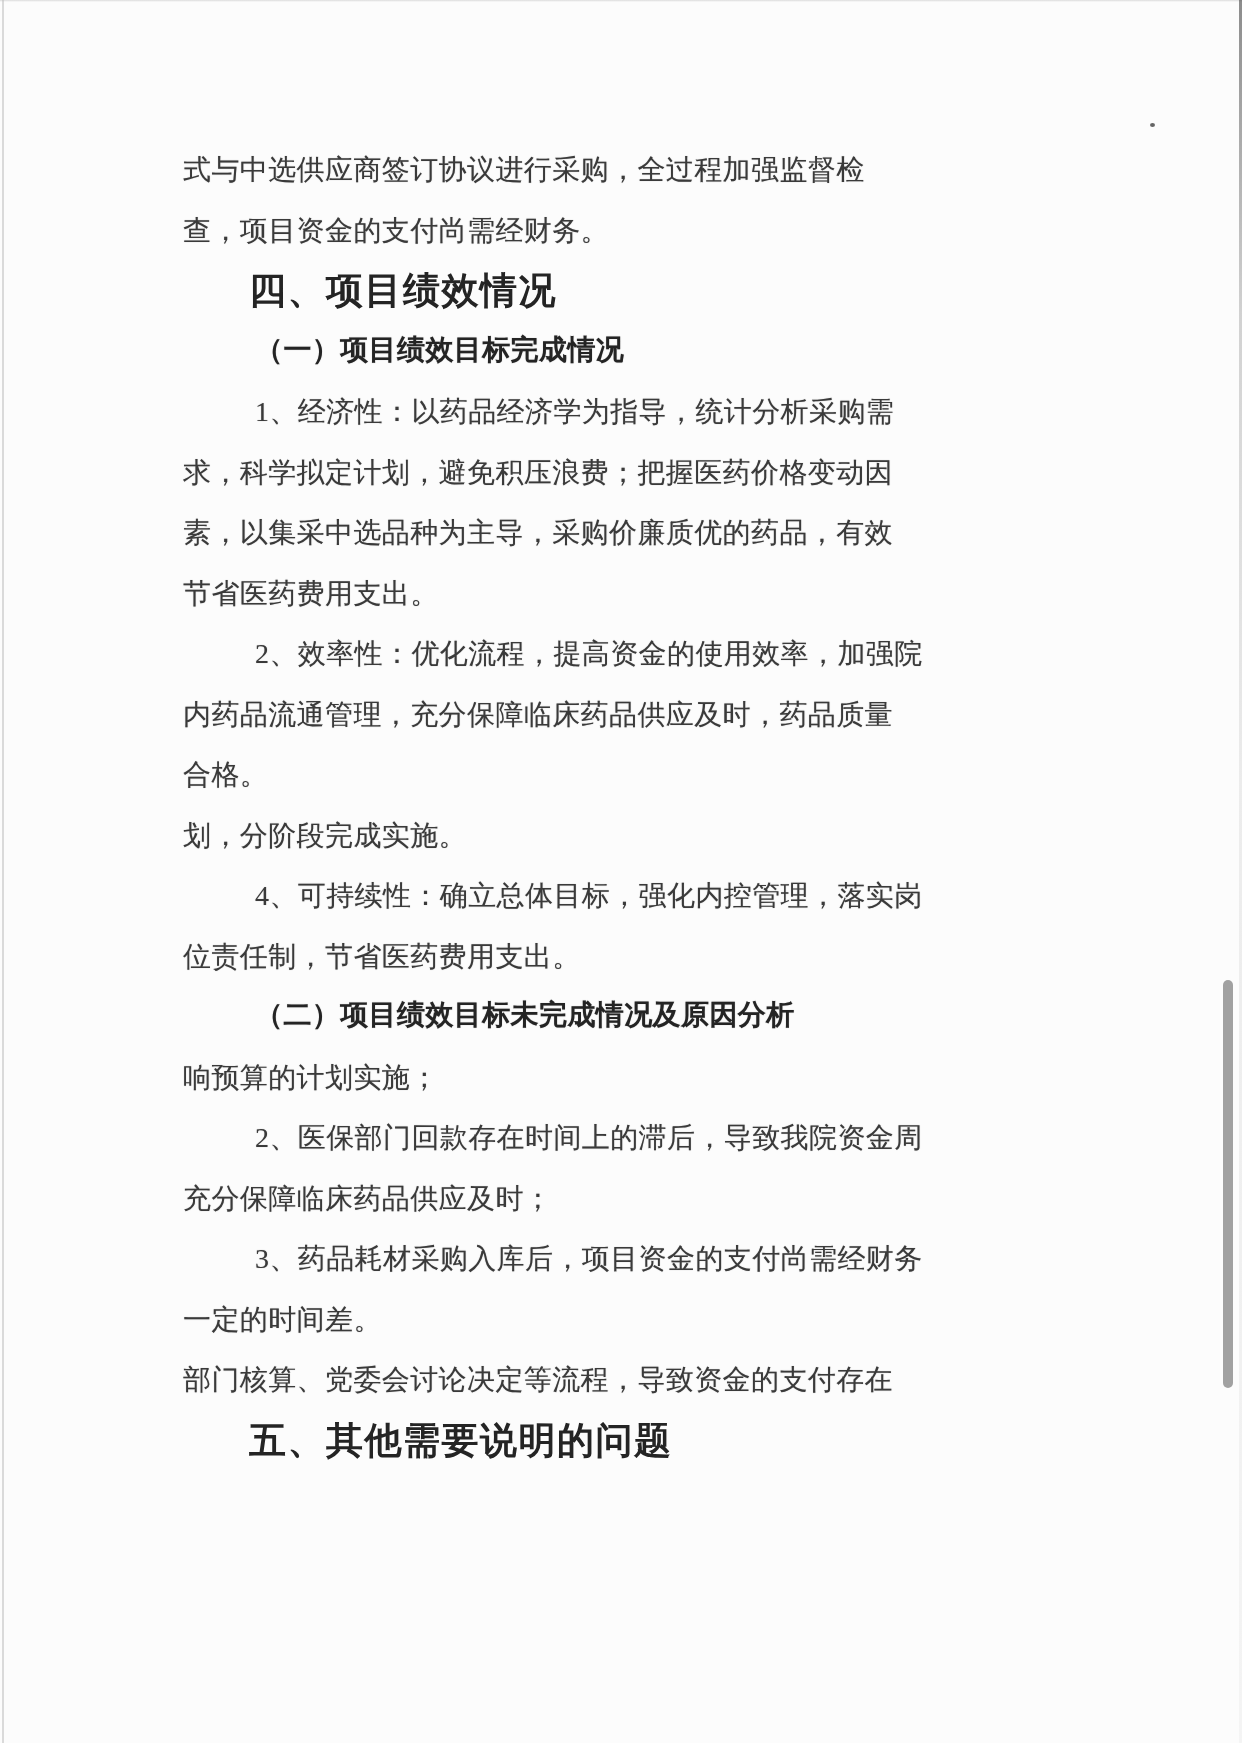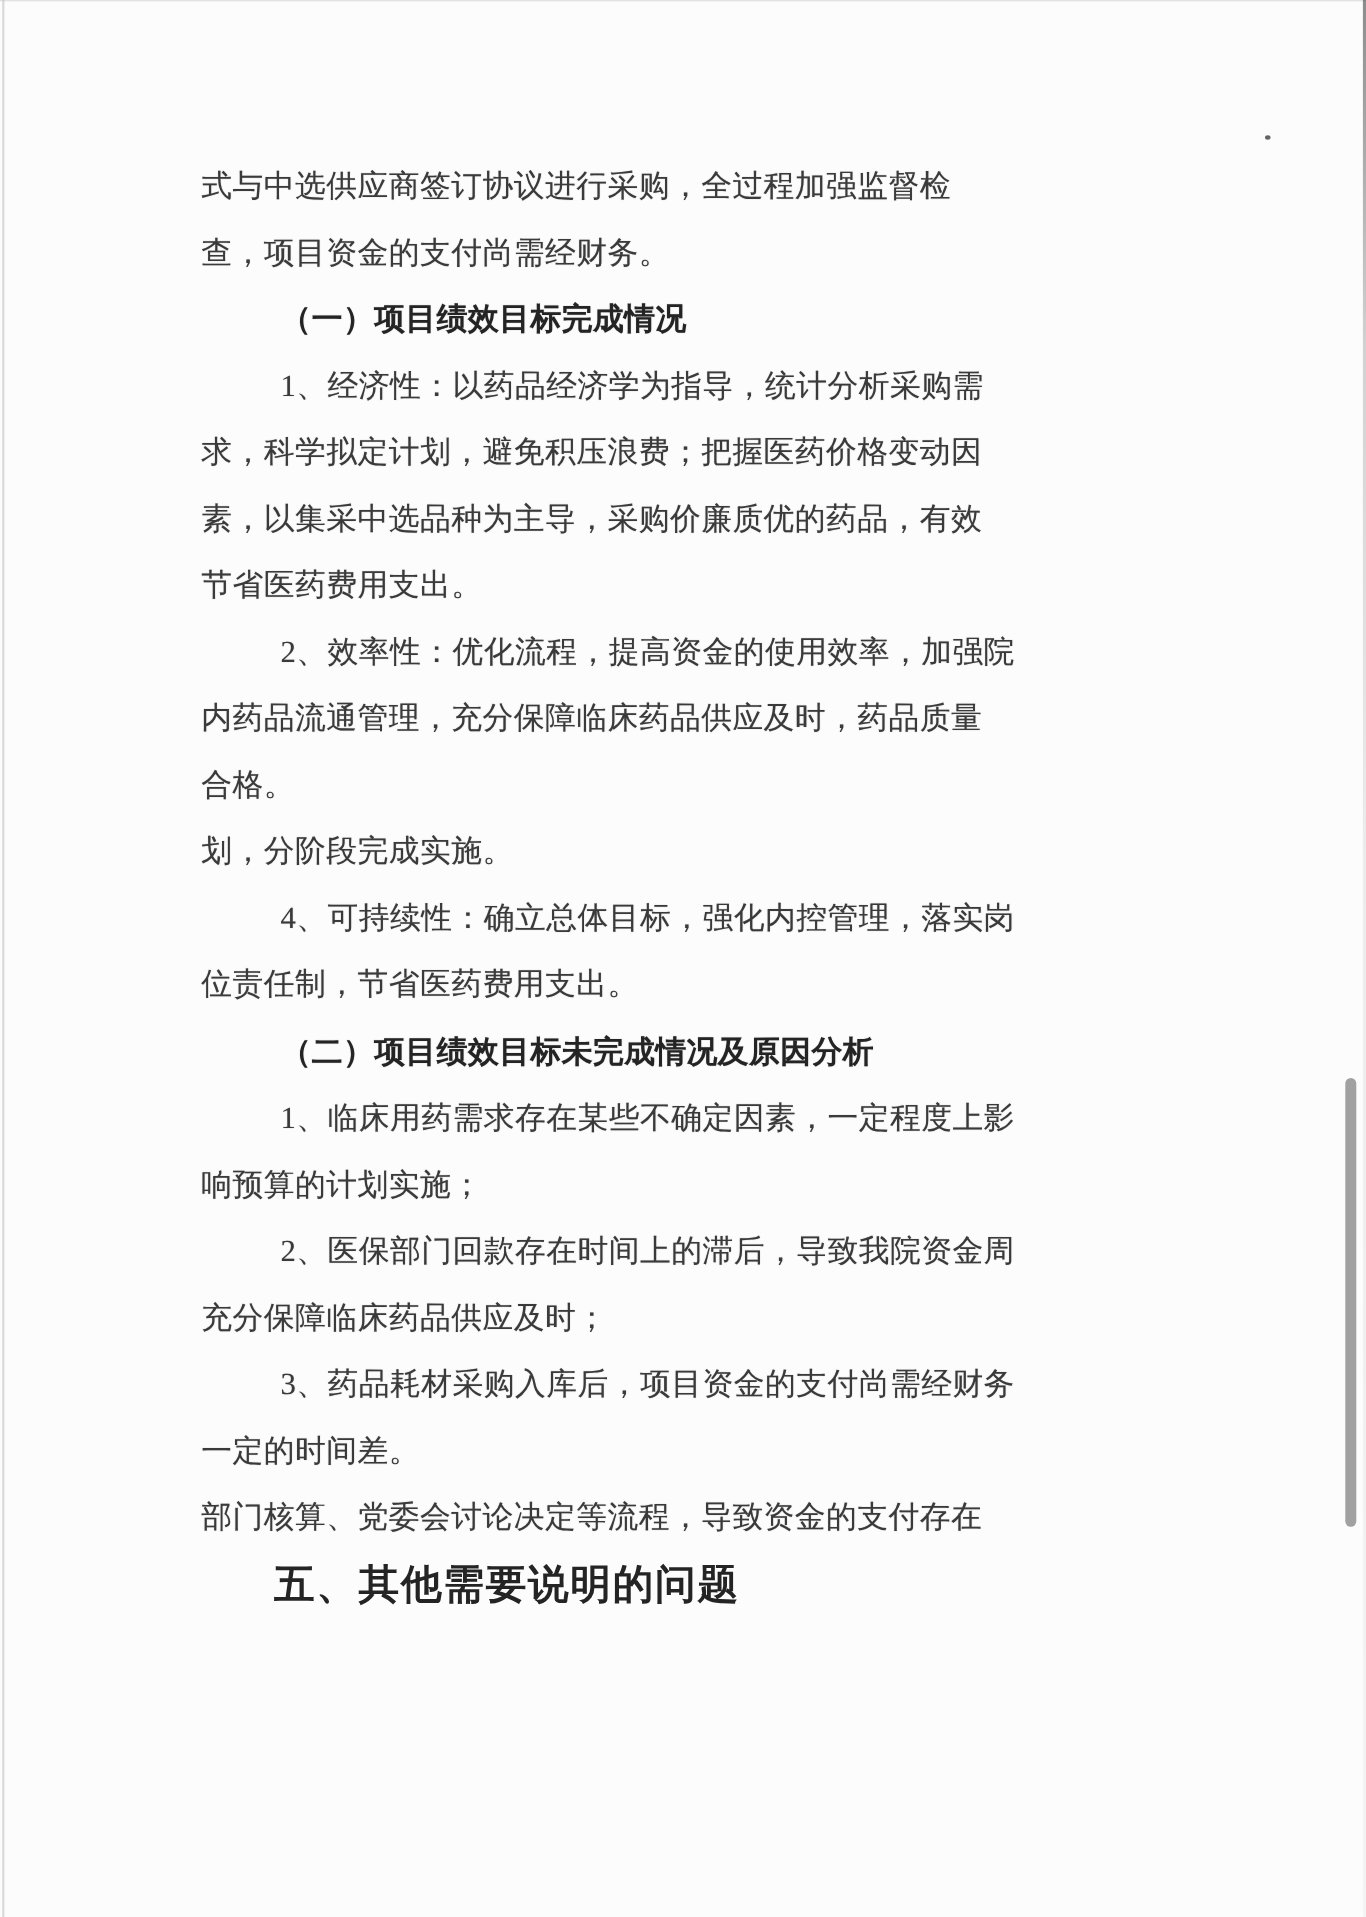--- a/index.html
+++ b/index.html
@@ -49,21 +49,21 @@
     height: 60.5px;
     line-height: 60.5px;
     white-space: nowrap;
     color: var(--ink, #3a3a3a);
     font-size: 28px;
     letter-spacing: 0.4px;
     text-shadow: 0 0 1px rgba(70,70,70,0.45);
   }
   .line.body { font-family: "Liberation Serif", serif; font-weight: 400; }
   .line.sub  {
-    font-family: Liberation Serif, serif;
+    font-family: Liberation Mono, monospace;
     font-weight: 700;
     color: var(--ink-strong, #2b2b2b);
   }
   .line.heading {
     font-family: "DejaVu Sans", sans-serif;
     font-weight: 700;
     font-size: 37px;
     letter-spacing: 1.5px;
     color: var(--ink-strong, #222222);
     text-shadow: none;
@@ -97,33 +97,33 @@
 <body>
 
 <div class="page">
   <div class="edge-top"></div>
   <div class="edge-left"></div>
   <div class="edge-right"></div>
 
   <div class="textblock">
       <div class="line body">式与中选供应商签订协议进行采购，全过程加强监督检</div>
       <div class="line body">查，项目资金的支付尚需经财务。</div>
+      <div class="line heading ind-head">四、项目绩效情况</div>
       <div class="line sub ind-sub">（一）项目绩效目标完成情况</div>
       <div class="line body ind-num">1、经济性：以药品经济学为指导，统计分析采购需</div>
       <div class="line body">求，科学拟定计划，避免积压浪费；把握医药价格变动因</div>
       <div class="line body">素，以集采中选品种为主导，采购价廉质优的药品，有效</div>
       <div class="line body">节省医药费用支出。</div>
       <div class="line body ind-num">2、效率性：优化流程，提高资金的使用效率，加强院</div>
       <div class="line body">内药品流通管理，充分保障临床药品供应及时，药品质量</div>
       <div class="line body">合格。</div>
       <div class="line body">划，分阶段完成实施。</div>
       <div class="line body ind-num">4、可持续性：确立总体目标，强化内控管理，落实岗</div>
       <div class="line body">位责任制，节省医药费用支出。</div>
       <div class="line sub ind-sub">（二）项目绩效目标未完成情况及原因分析</div>
-      <div class="line body ind-num">1、临床用药需求存在某些不确定因素，一定程度上影</div>
       <div class="line body">响预算的计划实施；</div>
       <div class="line body ind-num">2、医保部门回款存在时间上的滞后，导致我院资金周</div>
       <div class="line body">充分保障临床药品供应及时；</div>
       <div class="line body ind-num">3、药品耗材采购入库后，项目资金的支付尚需经财务</div>
       <div class="line body">一定的时间差。</div>
       <div class="line body">部门核算、党委会讨论决定等流程，导致资金的支付存在</div>
       <div class="line heading ind-head">五、其他需要说明的问题</div>
     </div>
 
   <div class="speck"></div>

